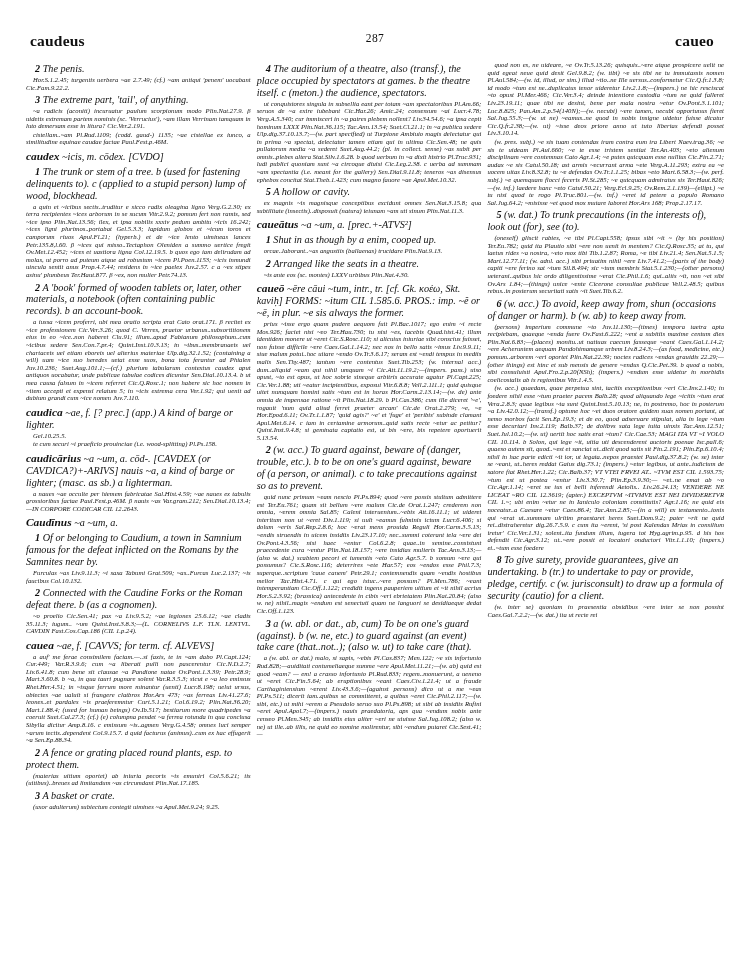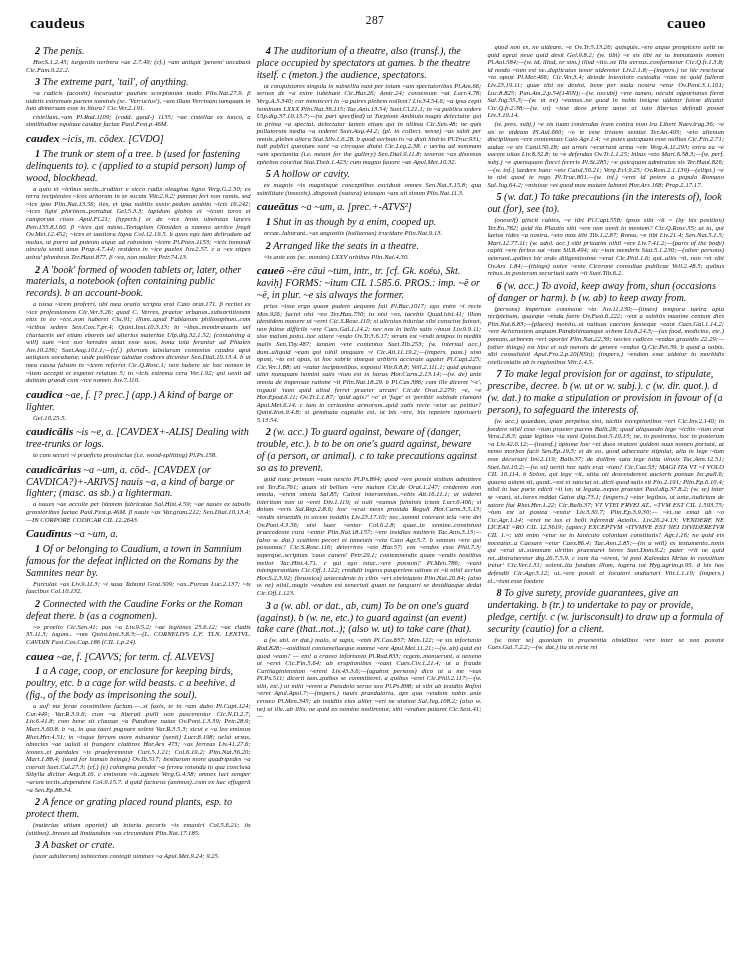--- a/index.html
+++ b/index.html
@@ -12,37 +12,37 @@
     height: 963px;
     font-family: "Liberation Serif", "DejaVu Serif", serif;
     color: #101010;
     overflow: hidden;
   }
   .page {
     position: relative;
     width: 750px;
     height: 963px;
     box-sizing: border-box;
-    padding: 14px 26px 10px 26px;
+    padding: 32px 26px 10px 26px;
   }
   
   .running-head {
     position: relative;
     height: 26px;
     margin-bottom: 2px;
   }
   .rh-left, .rh-right {
     position: absolute;
     top: 0;
     font-weight: bold;
     font-size: 15.5px;
     letter-spacing: 0.2px;
   }
   .rh-left  { left: 4px; }
-  .rh-right { right: 18px; }
+  .rh-right { right: 10px; }
   .rh-center {
     position: absolute;
     left: 0; right: 0;
     top: 0;
     text-align: center;
     font-size: 11.5px;
     letter-spacing: 0.4px;
   }
   
   .columns {
@@ -105,31 +105,29 @@
         <p class="sense"><span class="num">3</span><span> The extreme part, 'tail', of anything.</span></p>
         <p class="cites">~a radicis (aconiti) incuruatur paulum scorpionum modo Plin.Nat.27.9.   β uidetis extremam partem nominis (sc. 'Verrucius'), ~am illam Verrinam tamquam in luto demersam esse in litura? Cic.Ver.2.191.</p>
         <p class="cites">cistellam..~am Pl.Rud.1109; (codd. gaud-) 1135; ~ae cistellae ex iunco, a similitudine equinae caudae factae Paul.Fest.p.46M.</p>
         <p class="headword-block"><span class="headword">caudex</span><span> ~icis, m.  cōdex.  [CVDO]</span></p>
         <p class="sense"><span class="num">1</span><span> The trunk or stem of a tree.  b (used for fastening delinquents to).  c (applied to a stupid person) lump of wood, blockhead.</span></p>
         <p class="cites">a quin et ~icibus sectis..truditur e sicco radix oleagina ligno Verg.G.2.30; ex terra recipientes ~ices arborum in se sucum Vitr.2.9.2; pomum fert non ramis, sed ~ice ipso Plin.Nat.13.56; ilex, et ipsa nobilis xxxiv pedum ambitu ~icis 16.242; ~ices ligni plurimos..portabat Gel.5.3.3; lapidum globos et ~icum toros et camporum riuos Apul.Fl.21; (hyperb.) et de ~ice lento uimineas lances Petr.135.8,l.60.   β ~ices qui misso..Tectaphon Oleniden a summo uertice fregit Ov.Met.12.452; ~ices et uastiora ligna Col.12.19.5.   b quos ego iam delirudam ad molas, ut porro ad puteum atque ad robustum ~icem Pl.Poen.1153; ~icis inmundi uincula sentit anus Prop.4.7.44; residens in ~ice paelex Juv.2.57.   c a ~ex stipes asinu' plumbeus Ter.Haut.877.   β ~ex, non mulier Petr.74.13.</p>
         <p class="sense"><span class="num">2</span><span> A 'book' formed of wooden tablets or, later, other materials, a notebook (often containing public records).  b an account-book.</span></p>
         <p class="cites">a iussa ~icem proferri, ubi mea oratio scripta erat Cato orat.171.   β recitet ex ~ice professionem Cic.Ver.3.26; quod C. Verres, praetor urbanus..subsortitionem eius in eo ~ice..non haberet Clu.91; illum..apud Fabianum philosophum..cum ~icibus sedere Sen.Con.7.pr.4; Quint.Inst.10.3.13; in ~ibus..membranaeis uel chartaceis uel etiam eboreis uel alterius materiae Ulp.dig.32.1.52; (containing a will) uam ~ice suo heredes uetat esse suos, bona tota ferantur ad Phialen Juv.10.236; Suet.Aug.101.1;—(cf.) plurium tabularum contextus caudex aput antiquos uocabatur, unde publicae tabulae codices dicuntur Sen.Dial.10.13.4.   b ut mea causa falsum in ~icem referret Cic.Q.Rosc.1; non habere sic hoc nomen in ~item accepti et expensi relatum 5; in ~icis extrema cera Ver.1.92; qui uenit ad dubium grandi cum ~ice nomen Juv.7.110.</p>
         <p class="headword-block"><span class="headword">caudica</span><span> ~ae, f.  [? prec.]  (app.) A kind of barge or lighter.</span></p>
         <p class="cites">Gel.10.25.5.</p>
-        <p class="headword-block"><span class="headword">caudicālis</span><span> ~is ~e, a.  [CAVDEX+-ALIS]</span><span> Dealing with tree-trunks or logs.</span></p>
         <p class="cites">te cum securi ~i praeficio prouinciae (i.e. wood-splitting) Pl.Ps.158.</p>
         <p class="headword-block"><span class="headword">caudicārius</span><span> ~a ~um, a.  cōd-.  [CAVDEX (or CAVDICA?)+-ARIVS]  nauis ~a, a kind of barge or lighter; (masc. as sb.) a lighterman.</span></p>
         <p class="cites">a naues ~ae occulte per hiemem fabricatae Sal.Hist.4.59; ~ae naues ex tabulis grossioribus factae Paul.Fest.p.46M.   β nauis ~as Var.gram.212; Sen.Dial.10.13.4;—IN CORPORE CODICAR CIL 12.2643.</p>
         <p class="headword-block"><span class="headword">Caudīnus</span><span> ~a ~um, a.</span></p>
         <p class="sense"><span class="num">1</span><span> Of or belonging to Caudium, a town in Samnium famous for the defeat inflicted on the Romans by the Samnites near by.</span></p>
         <p class="cites">Furculas ~as Liv.9.11.3; ~i saxa Tabumi Grat.509; ~as..Furcas Luc.2.137; ~is faucibus Col.10.132.</p>
         <p class="sense"><span class="num">2</span><span> Connected with the Caudine Forks or the Roman defeat there.  b (as a cognomen).</span></p>
         <p class="cites">~o proelio Cic.Sen.41; pax ~a Liv.9.5.2; ~ae legiones 25.6.12; ~ae cladis 35.11.3; iugum.. ~um Quint.Inst.3.8.3;—(L. CORNELIVS L.F. TI.N. LENTVL. CAVDIN Fast.Cos.Cap.186 (CIL 1.p.24).</p>
         <p class="headword-block"><span class="headword">cauea</span><span> ~ae, f.  [CAVVS; for term. cf. ALVEVS]</span></p>
-        <p class="sense"><span class="num">1</span><span> a A cage, coop, or enclosure for keeping birds, poultry, etc.  b a cage for wild beasts.  c a beehive.  d (fig., of the body as imprisoning the soul).</span></p>
         <p class="cites">a auf' me ferae consimilem faciam.—..si faxis, te in ~am dabo Pl.Capt.124; Cur.449; Var.R.3.9.6; cum ~a liberati pulli non pascerentur Cic.N.D.2.7; Liv.6.41.8; cum bene sit clausae ~a Pandione natae Ov.Pont.1.3.39; Petr.28.9; Mart.3.60.8.   b ~a, in qua tauri pugnare solent Var.R.3.5.3; sicut e ~a leo emissus Rhet.Her.4.51; in ~isque ferrum more minantur (uenti) Lucr.8.198; uelut ursus, obiectes ~ae ualuit si frangere clatbros Hor.Ars 473; ~as ferreas Liv.41.27.6; leones..et pardales ~is praeferemntur Curt.5.1.21; Col.6.19.2; Plin.Nat.36.20; Mart.1.88.4; (used for human beings) Ov.Ib.517; bestiarum more quadripedes ~a coeruit Suet.Cal.27.3; (cf.) (e) columpna pendet ~a ferrea rotunda in qua conclusa Sibylla dicitur Amp.8.16.   c emissum ~is..agmen Verg.G.4.58; omnes luci semper ~arum tectis..dependent Col.9.15.7.   d quid facturus (animus)..cum ex hac effugerit ~a Sen.Ep.88.34.</p>
         <p class="sense"><span class="num">2</span><span> A fence or grating placed round plants, esp. to protect them.</span></p>
         <p class="cites">(materias uitium oportet) ab iniuria pecoris ~is emuniri Col.5.6.21; iis (uitibus)..breues ad limitandum ~as circumdant Plin.Nat.17.185.</p>
         <p class="sense"><span class="num">3</span><span> A basket or crate.</span></p>
         <p class="cites">(uxor adulterum) subiectum contegit uimines ~a Apul.Met.9.24; 9.25.</p>
       </div>
     <div class="col col-2">
         <p class="sense"><span class="num">4</span><span> The auditorium of a theatre, also (transf.), the place occupied by spectators at games.  b the theatre itself.  c (meton.) the audience, spectators.</span></p>
         <p class="cites">ut conquistores singula in subsellia eant per totam ~am spectatoribus Pl.Am.66; seruos de ~a exire iubebant Cic.Har.26; Amic.24; consessum ~ai Lucr.4.78; Verg.A.5.340; cur immisceri in ~a patres plebem nollent? Liv.34.54.6; ~a ipsa cepit hominum LXXX Plin.Nat.36.115; Tac.Ann.13.54; Suet.Cl.21.1; in ~a publica sedere Ulp.dig.37.10.13.7;—(w. part specified) ut Turpione Ambiuio magis delectatur qui in prima ~a spectat, delectatur tamen etiam qui in ultima Cic.Sen.48; ne quis pullatorum media ~a sederet Suet.Aug.44.2; (pl. in collect. sense) ~as subit per omnis..plebes altera Stat.Silv.1.6.28.   b quod uerbum in ~a dixit histrio Pl.Truc.931; ludi publici quoniam sunt ~a circoque diuisi Cic.Leg.2.38.   c uerba ad summam ~am spectantia (i.e. meant for the gallery) Sen.Dial.9.11.8; teneros ~as disensus ephebos concitat Stat.Theb.1.423; cum magno fauore ~ae Apul.Met.10.32.</p>
         <p class="sense"><span class="num">5</span><span> A hollow or cavity.</span></p>
@@ -142,24 +140,23 @@
         <p class="headword-block"><span class="headword">caueō</span><span> ~ēre cāui ~tum, intr., tr.  [cf. Gk. κοέω, Skt. kaviḥ]   FORMS:   ~itum   CIL 1.585.6.  PROS.: imp. ~ĕ or ~ē, in plur. ~e sis always the former.</span></p>
         <p class="cites">prius ~isse ergo quam pudere aequom fuit Pl.Bac.1017; ego enim ~i recte Mos.926; faciet nisi ~eo Ter.Hau.730; tu nisi ~es, iacebis Quad.hist.41; illum identidem monere ut ~eret Cic.S.Rosc.110; si alicuius iniuriae sibi conscius fuisset, non fuisse difficile ~ere Caes.Gal.1.14.2; nec nos in bello satis ~imus Liv.9.9.11; siue malum potui..hoc uitare ~endo Ov.Tr.3.6.17; seram est ~endi tempus in mediis malis Sen.Thy.487; tantum ~ere contentus Suet.Tib.253; (w. internal acc.) dum..aliquid ~eam qui nihil umquam ~i Cic.Att.11.19.2;—(impers. pass.) uiso opust, ~to est opus, ut hoc sobrie sineque arbitris accurate agatur Pl.Capt.225; Cic.Ver.1.88; uti ~eatur incipientibus, exposui Vitr.6.8.8; Vell.2.111.1; quid quisque uitet numquam homini satis ~tum est in horas Hor.Carm.2.13.14;—(w. de) ante omnia de impensae ratione ~it Plin.Nat.18.29.   b Pl.Cas.386; cum ille diceret '~e', rogauit 'num quid aliud ferret praeter arcam' Cic.de Orat.2.279; ~e, ~e Hor.Epod.6.11; Ov.Tr.1.1.87; 'quid agis?' ~e' et 'fuge' et 'peribis' subinde clamant Apul.Met.6.14.   c iam in certamine armorum..quid satis recte ~etur ac petitur? Quint.Inst.9.4.8; si geminata captatio est, ut bis ~ere, bis repetere oportuerit 5.13.54.</p>
         <p class="sense"><span class="num">2</span><span> (w. acc.) To guard against, beware of (danger, trouble, etc.).  b to be on one's guard against, beware of (a person, or animal).  c to take precautions against so as to prevent.</span></p>
         <p class="cites">quid nunc primum ~eam nescio Pl.Ps.894; quod ~ere possis stultum admittere est Ter.Eu.761; quam sit bellum ~ere malum Cic.de Orat.1.247; crederem non omnia, ~erem omnia Sal.85; Caleni interuenium..~ebis Att.16.11.1; ut uideret interitum non ut ~eret Div.1.119; si uult ~eamus fulminis ictum Lucr.6.406; si dolum ~eris Sal.Rep.2.8.6; hoc ~erat mens prouida Reguli Hor.Carm.3.5.13; ~endis struendis in uicem insidiis Liv.23.17.10; nec..summi coterant tela ~ere dei Ov.Pont.4.3.56; nisi haec ~entur Col.6.2.8; quae..in semine..consistunt praecedente cura ~entur Plin.Nat.18.157; ~ere insidias mulieris Tac.Ann.3.13;—(also w. dat.) scabiem pecori et iumentis ~eto Cato Agr.5.7.   b somum ~ere qui possumus? Cic.S.Rosc.116; deterrires ~ete Har.57; eos ~endos esse Phil.7.3; superque..scriptum 'caue canem' Petr.29.1; contemnendis quam ~endis hostibus melior Tac.Hist.4.71.   c qui ego istuc..~ere possum? Pl.Men.786; ~eant intemperantiam Cic.Off.1.122; credidit ingens pauperiem uitium et ~it nihil acrius Hor.S.2.3.92; (brassica) antecedente in cibis ~eri ebrietatem Plin.Nat.20.84; (also w. ne) nihil..magis ~endum est senectuti quam ne languori se desidiaeque dedat Cic.Off.1.123.</p>
         <p class="sense"><span class="num">3</span><span> a (w. abl. or dat., ab, cum) To be on one's guard (against).  b (w. ne, etc.) to guard against (an event) take care (that..not..); (also w. ut) to take care (that).</span></p>
         <p class="cites">a (w. abl. or dat.) malo, si sapis, ~ebis Pl.Cas.837; Men.122; ~e sis infortunio Rud.828;—auiditati contumeliaeque summe ~ere Apul.Met.11.21;—(w. ab) quid est quod ~eam? — em! a crasso infortunio Pl.Rud.833; regem..monuerunt, a ueneno ut ~eret Cic.Fin.5.64; ab eruptionibus ~eant Caes.Civ.1.21.4; ut a fraude Carthaginiensium ~erent Liv.43.3.6;—(against persons) dico ut a me ~eas Pl.Ps.511; dicerit iam..quibus se committeret, a quibus ~eret Cic.Phil.2.117;—(w. sibi, etc.) ut mihi ~erem a Pseudolo seruo suo Pl.Ps.898; ut sibi ab insidiis Rufini ~eret Apul.Apol.7;—(impers.) nauis praedatoria, aps qua ~endum nobis ante censeo Pl.Men.345; ab insidiis eius aliter ~eri ne uiuisse Sal.Jug.108.2; (also w. ne) ut ille..ab illis, ne quid eo nomine molirentur, sibi ~endum putaret Cic.Sest.41;—</p>
       </div>
     <div class="col col-3">
         <p class="cites">quod non es, ne uideare, ~e Ov.Tr.5.13.26; quisquis..~ere atque prospicere uelit ne quid egeat neue quid desit Gel.9.8.2; (w. tibi) ~e sis tibi ne tu immutassis nomen Pl.Aul.584;—(w. id, illud, or sim.) illud ~tio..ne Ille uersus..conformetur Cic.Q.fr.1.3.8; id modo ~tum est ne..duplicatus tenor uideretur Liv.2.1.8;—(impers.) ne hic resciscat ~to opust Pl.Mer.466; Cic.Ver.3.4; deinde intentiore custodia ~tum ne quid falleret Liv.23.19.11; quae tibi ne desint, bene per mala nostra ~etur Ov.Pont.3.1.101; Luc.8.825; Pan.Am.2.p.54(140N);—(w. necubi) ~ere tamen, necubi opportunus fieret Sal.Jug.55.3;—(w. ut ne) ~eamus..ne quod in nobis insigne uidetur fuisse dicatur Cic.Q.fr.2.38;—(w. ut) ~isse deos priore anno ut tuto libertas defendi posset Liv.3.10.14.</p>
         <p class="cites">(w. pres. subj.) ~e sis tuam contendas iram contra eum ira Libert Naev.trag.36; ~e sis te uideam Pl.Aul.660; ~e te esse tristem sentiat Ter.An.403; ~eto alienum disciplinam ~ere contemnas Cato Agr.1.4; ~e putes quicquam esse nullius Cic.Fin.2.71; audax ~e sis Catul.50.18; ast armis ~ecurrant arma ~ete Verg.A.11.293; extra ea ~e uocem uitas Liv.8.32.8; tu ~e defendas Ov.Tr.1.1.25; bibas ~eto Mart.6.58.3;—(w. perf. subj.) ~e quemquam flocci feceris Pl.St.285; ~e quicquam admiratus sis Ter.Haut.826;—(w. inf.) laedere hanc ~eto Catul.50.21; Verg.Ecl.9.25; Ov.Rem.2.1.139)—(ellipt.) ~e tu nisi quod te rogo Pl.Truc.801.—(w. inf.) ~eret id petere a populo Romano Sal.Jug.64.2; ~misisse ~et quod mox mutare laboret Hor.Ars 168; Prop.2.17.17.</p>
-        <p class="sense"><span class="num">5</span><span> (w. dat.) To take precautions (in the interests of), look out (for), see (to).</span></p>
+        <p class="sense"><span class="num">5</span><span> (w. dat.) To trunk precautions (in the interests of), look out (for), see (to).</span></p>
         <p class="cites">(oneself) gliscit rabies, ~e tibi Pl.Capt.558; ipsus sibi ~it ~ (by his position) Ter.Eu.782; quid ita Plautio sibi ~ere non uenit in mentem? Cic.Q.Rosc.35; at tu, qui laetus rides ~a nostra, ~eto mox tibi Tib.1.2.87; Roma, ~e tibi Liv.21.4; Sen.Nat.5.1.5; Mart.12.77.11; (w. adnl. acc.) sibi priuatim nihil ~ere Liv.7.41.2;—(parts of the body) capiti ~ere ferino sat ~tum Sil.8.494; sic ~tum membris Stat.5.1.230;—(other persons) ueterani..quibus hic ordo diligentissime ~erat Cic.Phil.1.6; qui..aliis ~it, non ~et sibi Ov.Ars 1.84;—(things) unice ~ente Cicerone consuliae publicae Vell.2.48.5; quibus rebus..in posterum securitati satis ~it Suet.Tib.6.2.</p>
         <p class="sense"><span class="num">6</span><span> (w. acc.) To avoid, keep away from, shun (occasions of danger or harm).  b (w. ab) to keep away from.</span></p>
         <p class="cites">(persons) imperium commune ~to Juv.11.130;—(times) tempora taetra apta recipiebam, quaeque ~enda fuere Ov.Fast.6.222; ~ent a subitiis maxime centum dies Plin.Nat.6.83;—(places) monitu..ut natiuas caecum fasseque ~eant Caes.Gal.1.14.2; ~ere Acheruntem aequam Pandohimamque urbem Liv.8.24.3;—(as food, medicine, etc.) pomum..arborem ~eri oportet Plin.Nat.22.39; noctes radices ~endas grauidis 22.29;—(other things) est hinc et sub mensis de genere ~endus Q.Cic.Pet.39.  b quod a nobis, sibi consuluisti Apul.Fro.2.p.20(NSh); (impers.) ~endum esse uidetur in morbidis coelicostalis ab is regionibus Vitr.1.4.5.</p>
-        <p class="sense"><span class="num">7</span><span> To make legal provision for or against, to stipulate, prescribe, decree.  b (w. ut or w. subj.).  c (w. dir. quot.).  d (w. dat.) to make a stipulation or provision in favour of (a person), to safeguard the interests of.</span></p>
         <p class="cites">(w. acc.) quaedam, quae perpetua sint, tacitis exceptionibus ~eri Cic.Inv.2.140; in foedere nihil esse ~tum praeter pacem Balb.28; quod aliquando lege ~icitis ~tum erat Vera.2.8.3; quae legibus ~ta sunt Quint.Inst.5.10.13; ne, in postremo, hoc in posterum ~a Liv.42.0.12;—(transf.) optume hoc ~et duos oratore quidem suas nomen portant, at nemo morbos facit Sen.Ep.19.3; et de eo, quod adseruare stipulat, alia in lege ~tum esse decurtari Inv.2.119; Balb.37; de dolibvs sata lege iuita uinxis Tac.Ann.12.51; Suet.Jul.10.2;—(w. ut) uertit hoc satis erat ~tum? Cic.Cae.53; MAGI ITA VT ~I VOLO CIL 10.114.   b Solon, qui lege ~it, uitia uti descenderent auctoris poenae Isc.pall.6; quaeso autem sit, quod..~est et sanciat ut..dicit quod satis sit Fin.2.191; Plin.Ep.6.10.4; nihil in hac parte edicti ~it ior, ut legata..nepos praestet Paul.dig.37.8.2; (w. se) inter se ~eant, ut..heres reddat Gaius dig.73.1; (impers.) ~etur legibus, ut ante..iudicium de satore fiat Rhet.Her.1.22; Cic.Balb.37; VT VTEI FRVEI AT.. ~TVM EST CIL 1.593.75; ~tum est ut postea ~entur Liv.3.30.7; Plin.Ep.3.9.30;— ~et..ne emat ab ~o Cic.Agr.1.14; ~eret ne ius ei belli inferendi Aetolis.. Liv.26.24.13; VENDERE NE LICEAT ~RO CIL 12.3619; (apter.) EXCEPTVM ~ITVMVE EST NEI DIVIDERETVR CIL 1.~; ubi enim ~etur ne in Ianiculo coloniam constitutis? Agr.1.16; ne quid eis noceatur..a Caesare ~etur Caes.86.4; Tac.Ann.2.85;—(in a will) ex testamento..ionis qui ~erat ut..summam ulritim praestaret heres Suet.Dom.9.2; pater ~rit ne quid rei..distraheretur dig.26.7.5.9.   c cum ita ~erent, 'si post Kalendas Mrias in consilium iretur' Cic.Ver.1.31; solent..ita fundum illum, iugera tot Hyg.agrim.p.95.   d his hos defendit Cic.Agr.3.12; ut..~ere possit et locatori onductori Vitr.1.1.10; (impers.) ei..~tum esse foedere</p>
         <p class="sense"><span class="num">8</span><span> To give surety, provide guarantees, give an undertaking.  b (tr.) to undertake to pay or provide, pledge, certify.  c (w. jurisconsult) to draw up a formula of security (cautio) for a client.</span></p>
         <p class="cites">(w. inter se) quoniam in praesentia obsidibus ~ere inter se non possint Caes.Gal.7.2.2;—(w. dat.) ita ut recte rei</p>
       </div>
   </div>
 
 </div>
 
 </body></html>

